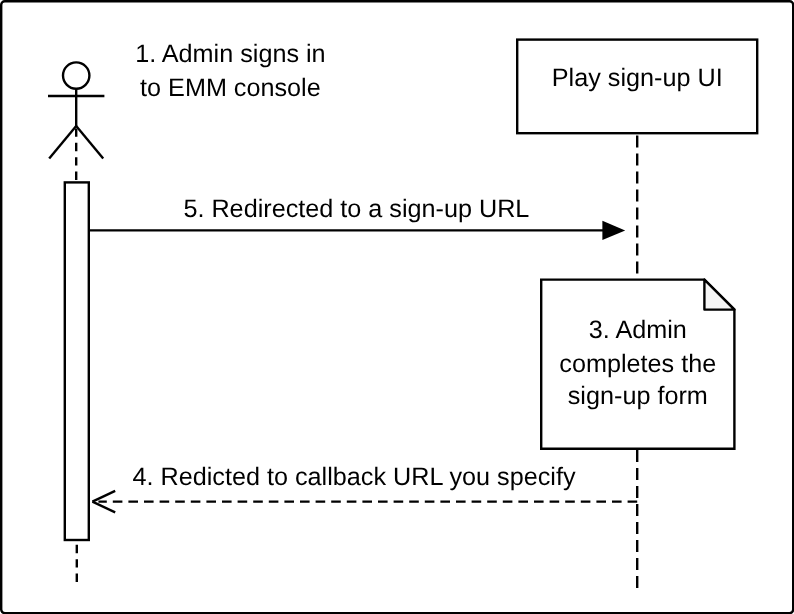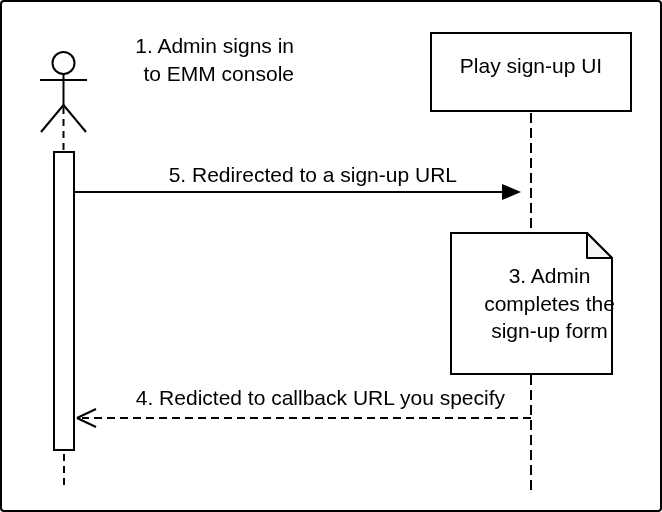--- a/index.html
+++ b/index.html
@@ -25,35 +25,35 @@
   .sf{stroke:var(--stroke);stroke-width:2;fill:var(--fill);}
   .fill-black{fill:var(--stroke);stroke:none;}
   .fold{stroke:var(--stroke);stroke-width:2;fill:var(--fold);stroke-linejoin:round;}
   .dash-v{stroke-dasharray:10 5;}
   .dash-a{stroke-dasharray:8 5;}
   .dash-s{stroke-dasharray:7 5;}
   .lbl{
     position:absolute;
     font-size:21px;
     line-height:28px;
-    text-align:right;
+    text-align:center;
     white-space:pre-line;
   }
   .lbl-step1{left:88px;top:30px;width:204px;}
   .lbl-step2{left:135px;top:159px;width:320px;line-height:27px;}
   .lbl-step4{left:83px;top:382px;width:420px;line-height:27px;}
   .lbl-box{
     position:absolute;left:429px;top:31px;width:200px;height:66px;
     display:flex;align-items:center;justify-content:center;
     font-size:21px;
   }
   .lbl-note{
     position:absolute;left:449px;top:231px;width:161px;height:141px;
     display:flex;align-items:center;justify-content:center;
-    font-size:21px;line-height:27.5px;text-align:center;white-space:pre-line;margin-left:18px;
+    font-size:21px;line-height:27.5px;text-align:center;white-space:pre-line;
   }
 </style>
 </head>
 <body>
 
 <div class="frame">
 
   <svg class="shapes" viewBox="0 0 662 512">
 
     <g>

